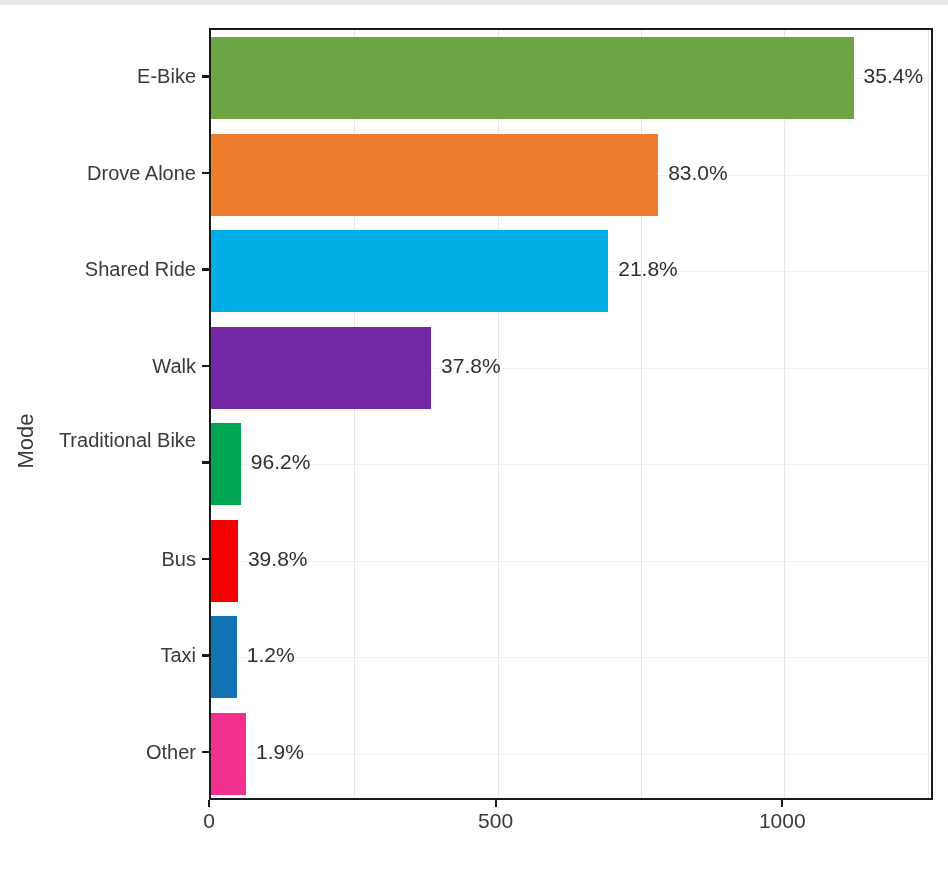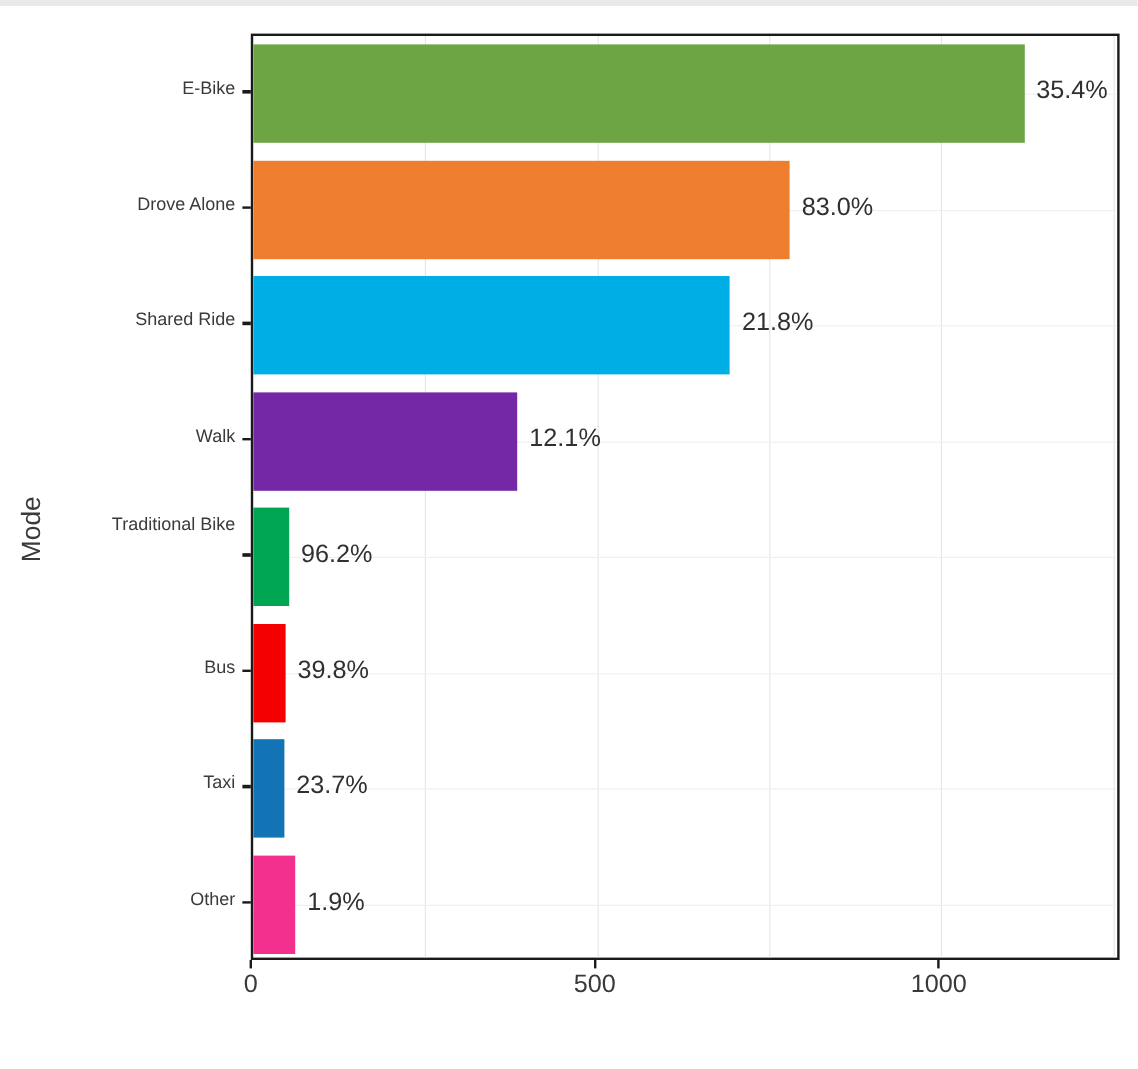--- a/index.html
+++ b/index.html
@@ -63,21 +63,21 @@
     font-size: 21px;
     color: #303030;
     white-space: nowrap;
     line-height: 1;
   }
   
   .ytick-label {
     position: absolute;
     right: 0;
     text-align: right;
-    font-size: 15px;
+    font-size: 20px;
     color: #3a3a3a;
     white-space: nowrap;
     line-height: 1;
   }
   .ytick-mark {
     position: absolute;
     left: 202px;
     width: 7px;
     height: 2.5px;
     background: #1a1a1a;
@@ -161,24 +161,24 @@
         <div class="bar" style="top: 489.979px; height: 81.5425px; width: 26.9422px; background: rgb(244, 0, 0);"></div>
         <div class="bar" style="top: 586.479px; height: 81.5425px; width: 25.7957px; background: rgb(18, 115, 181);"></div>
         <div class="bar" style="top: 682.979px; height: 81.5425px; width: 34.9675px; background: rgb(244, 48, 143);"></div>
       </div>
   </div>
 
   <div id="value-labels">
       <div class="value-label" style="left: 863.6px; top: 65.25px;">35.4%</div>
       <div class="value-label" style="left: 668.126px; top: 161.75px;">83.0%</div>
       <div class="value-label" style="left: 618.254px; top: 258.25px;">21.8%</div>
-      <div class="value-label" style="left: 441.124px; top: 354.75px;">12.1%</div>
+      <div class="value-label" style="left: 441.124px; top: 354.75px;">37.8%</div>
       <div class="value-label" style="left: 250.808px; top: 451.25px;">96.2%</div>
       <div class="value-label" style="left: 247.942px; top: 547.75px;">39.8%</div>
-      <div class="value-label" style="left: 246.796px; top: 644.25px;">23.7%</div>
+      <div class="value-label" style="left: 246.796px; top: 644.25px;">1.2%</div>
       <div class="value-label" style="left: 255.968px; top: 740.75px;">1.9%</div>
     </div>
 
   <div id="ytick-labels">
       <div class="ytick-label" style="top: 66.25px;">E-Bike</div>
       <div class="ytick-label" style="top: 162.75px;">Drove Alone</div>
       <div class="ytick-label" style="top: 259.25px;">Shared Ride</div>
       <div class="ytick-label" style="top: 355.75px;">Walk</div>
       <div class="ytick-label" style="top: 430px;">Traditional Bike</div>
       <div class="ytick-label" style="top: 548.75px;">Bus</div>

